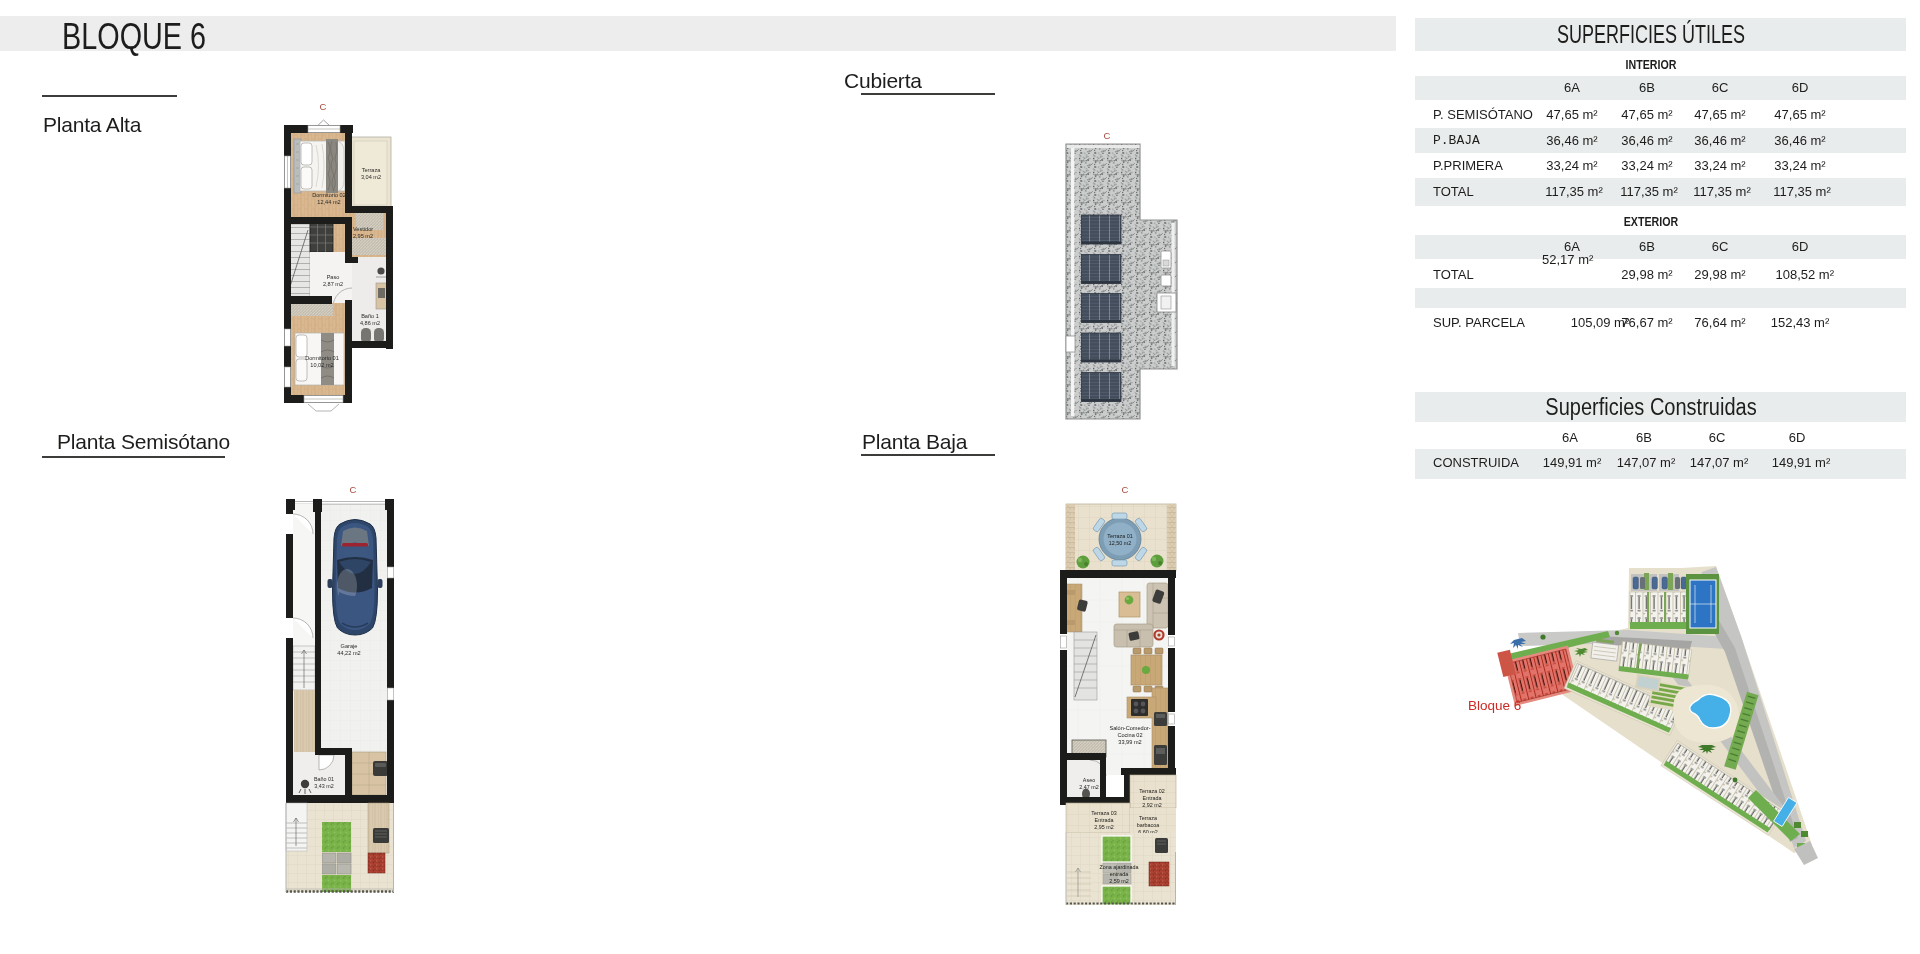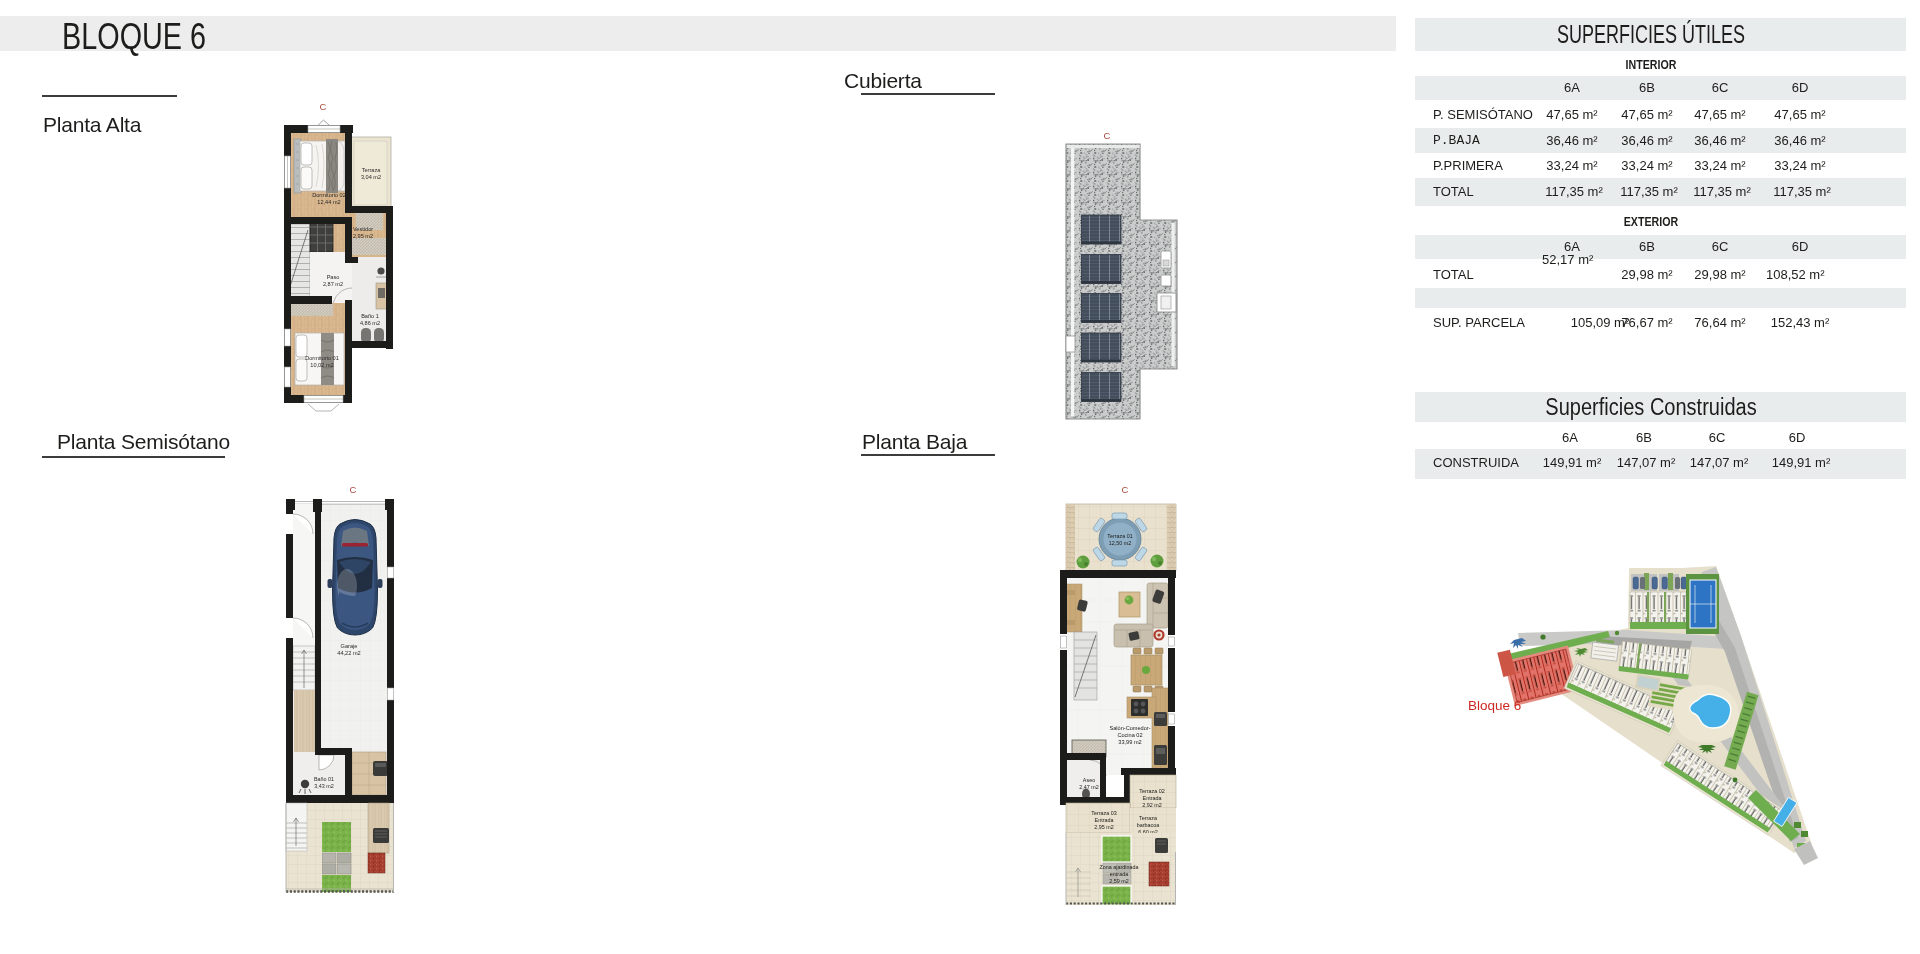--- a/index.html
+++ b/index.html
@@ -639,21 +639,21 @@
 <div class="abs grow" style="left:1415px;top:235px;width:491px;height:24px;"></div>
 <div class="abs ttxt" style="left:1542px;top:239px;width:60px;font-size:13px;text-align:center;">6A</div>
 <div class="abs ttxt" style="left:1617px;top:239px;width:60px;font-size:13px;text-align:center;">6B</div>
 <div class="abs ttxt" style="left:1690px;top:239px;width:60px;font-size:13px;text-align:center;">6C</div>
 <div class="abs ttxt" style="left:1770px;top:239px;width:60px;font-size:13px;text-align:center;">6D</div>
 
 <div class="abs ttxt" style="left:1433px;top:267px;font-size:13px;">TOTAL</div>
 <div class="abs ttxt" style="left:1542px;top:252px;width:60px;font-size:13px;">52,17 m²</div>
 <div class="abs ttxt" style="left:1617px;top:267px;width:60px;font-size:13px;text-align:center;">29,98 m²</div>
 <div class="abs ttxt" style="left:1690px;top:267px;width:60px;font-size:13px;text-align:center;">29,98 m²</div>
-<div class="abs ttxt" style="left:1766px;top:267px;width:68px;font-size:13px;text-align:left;">108,52 m²</div>
+<div class="abs ttxt" style="left:1766px;top:267px;width:68px;font-size:13px;text-align:right;">108,52 m²</div>
 
 <div class="abs grow" style="left:1415px;top:288px;width:491px;height:20px;"></div>
 
 <div class="abs ttxt" style="left:1433px;top:315px;font-size:13px;">SUP. PARCELA</div>
 <div class="abs ttxt" style="left:1566px;top:315px;width:68px;font-size:13px;text-align:center;">105,09 m²</div>
 <div class="abs ttxt" style="left:1617px;top:315px;width:60px;font-size:13px;text-align:center;">76,67 m²</div>
 <div class="abs ttxt" style="left:1690px;top:315px;width:60px;font-size:13px;text-align:center;">76,64 m²</div>
 <div class="abs ttxt" style="left:1766px;top:315px;width:68px;font-size:13px;text-align:center;">152,43 m²</div>
 
 <div class="abs grow" style="left:1415px;top:392px;width:491px;height:30px;"></div>

